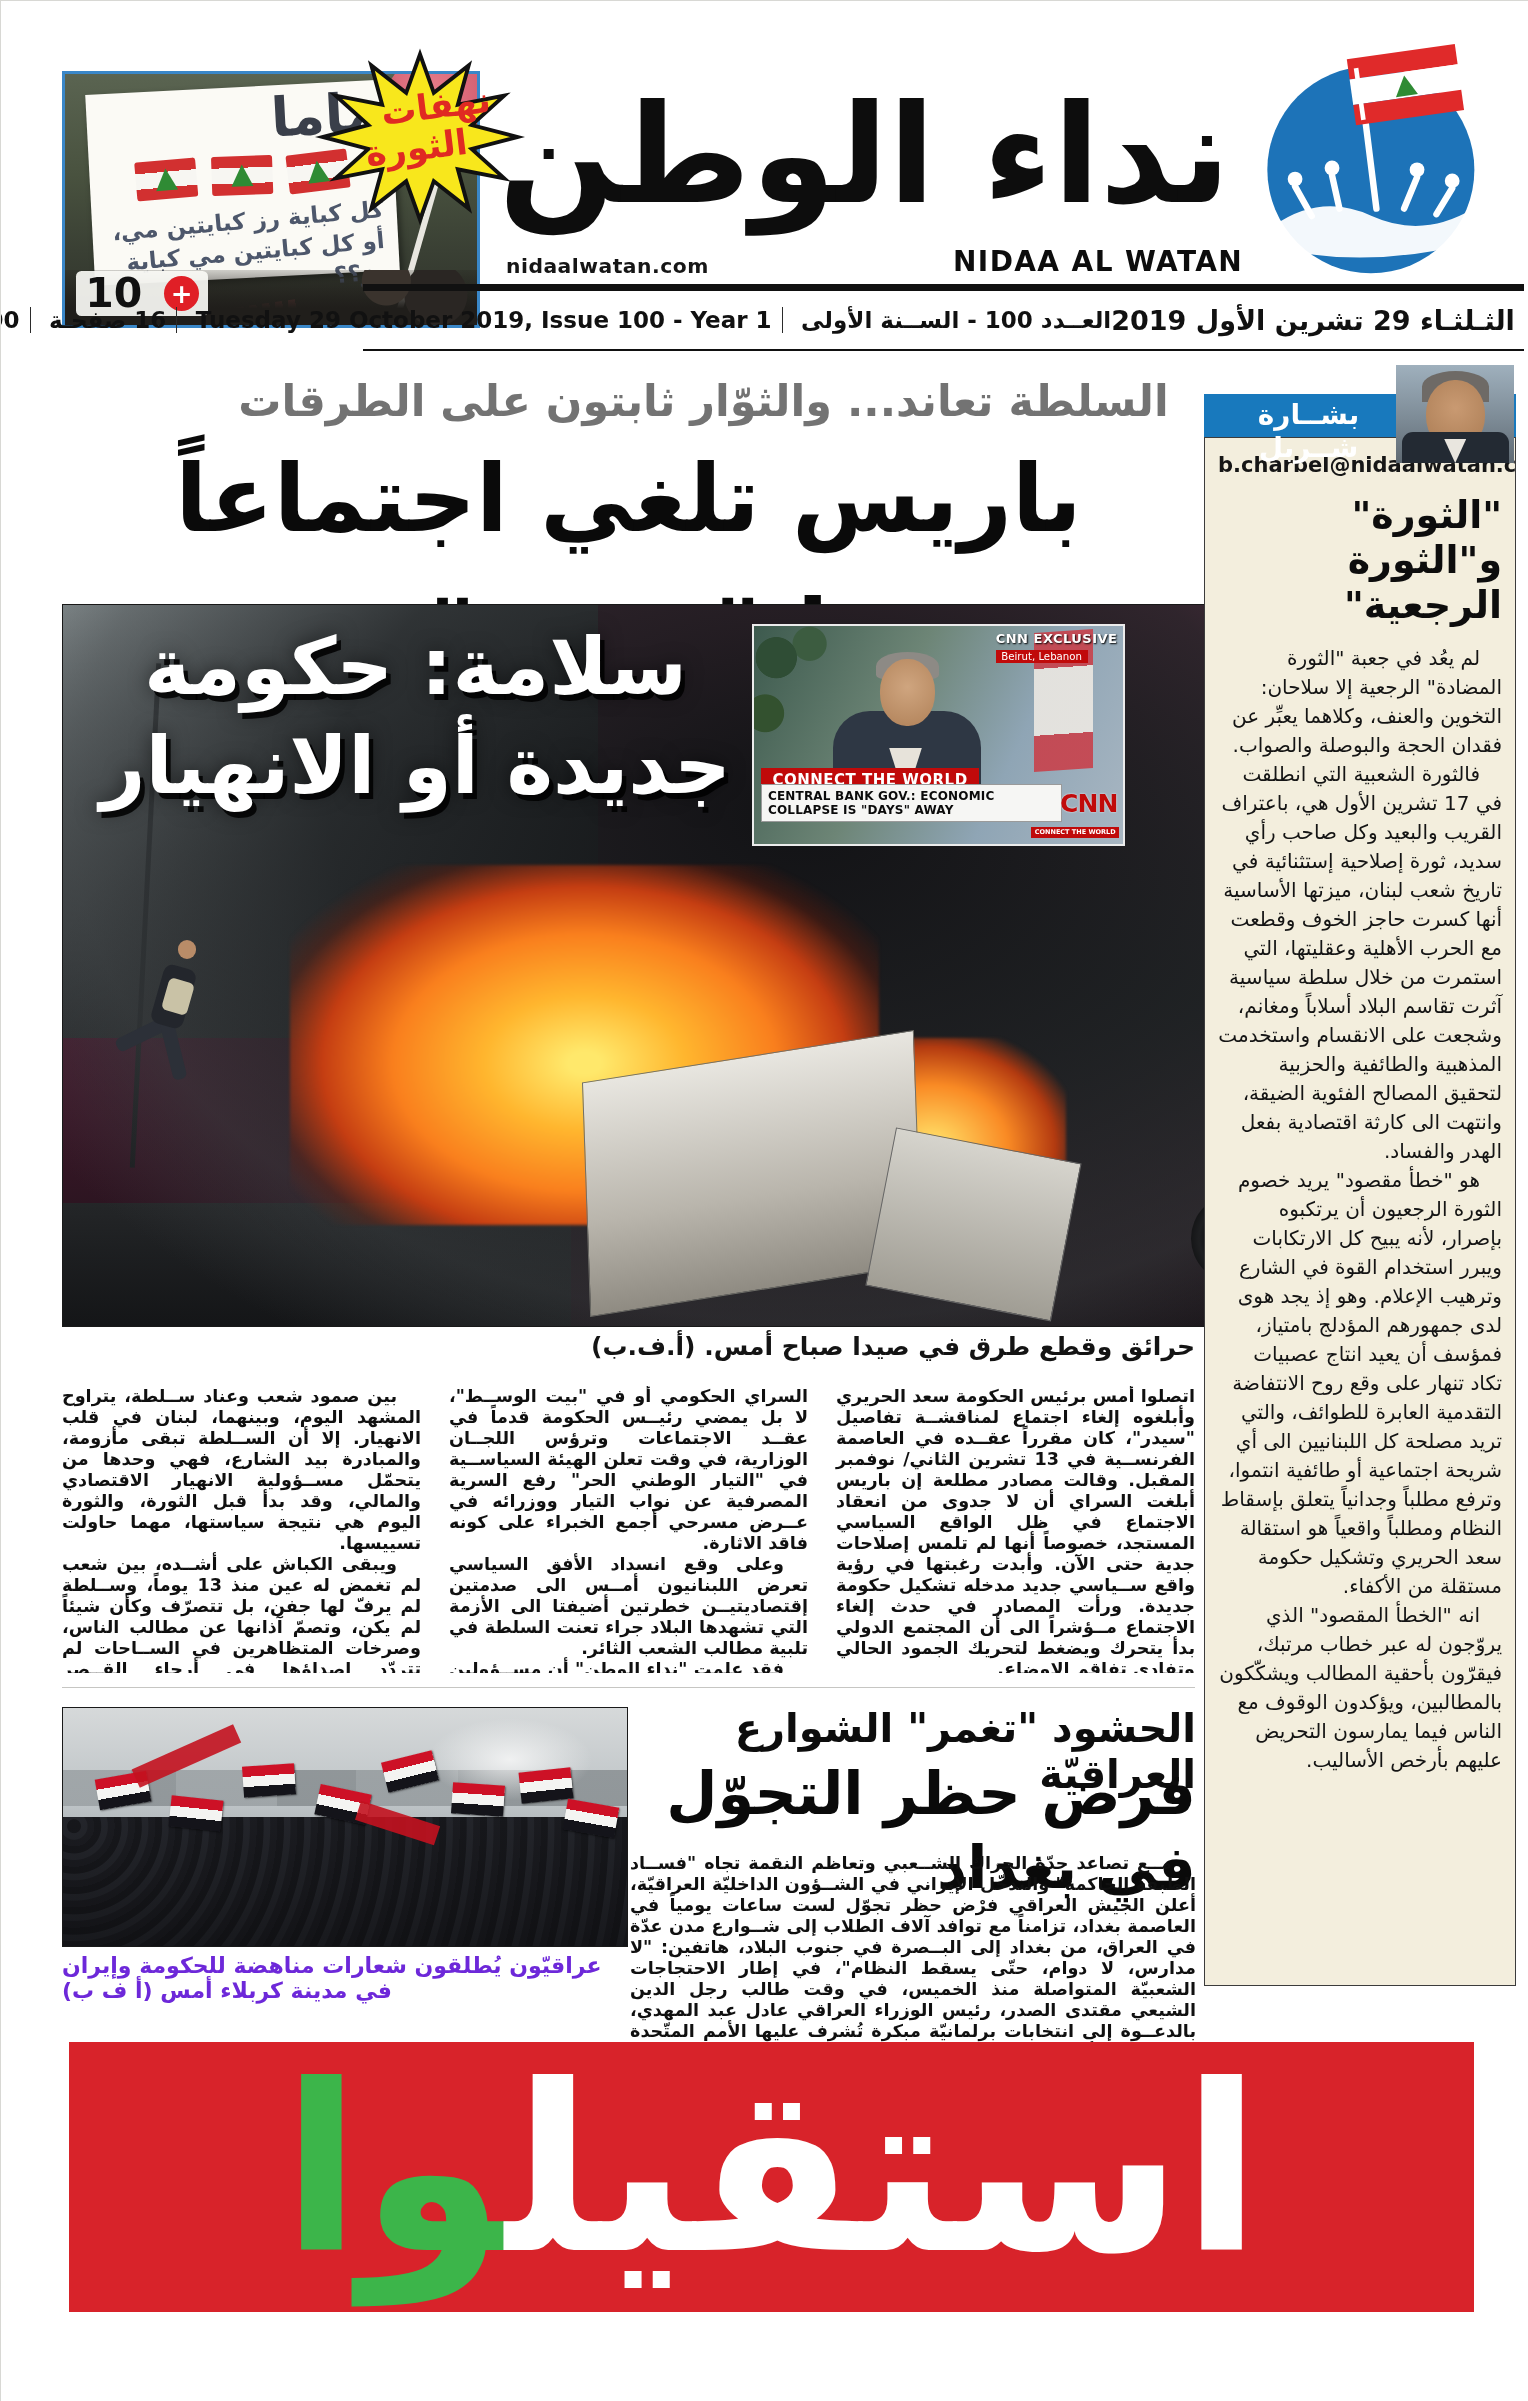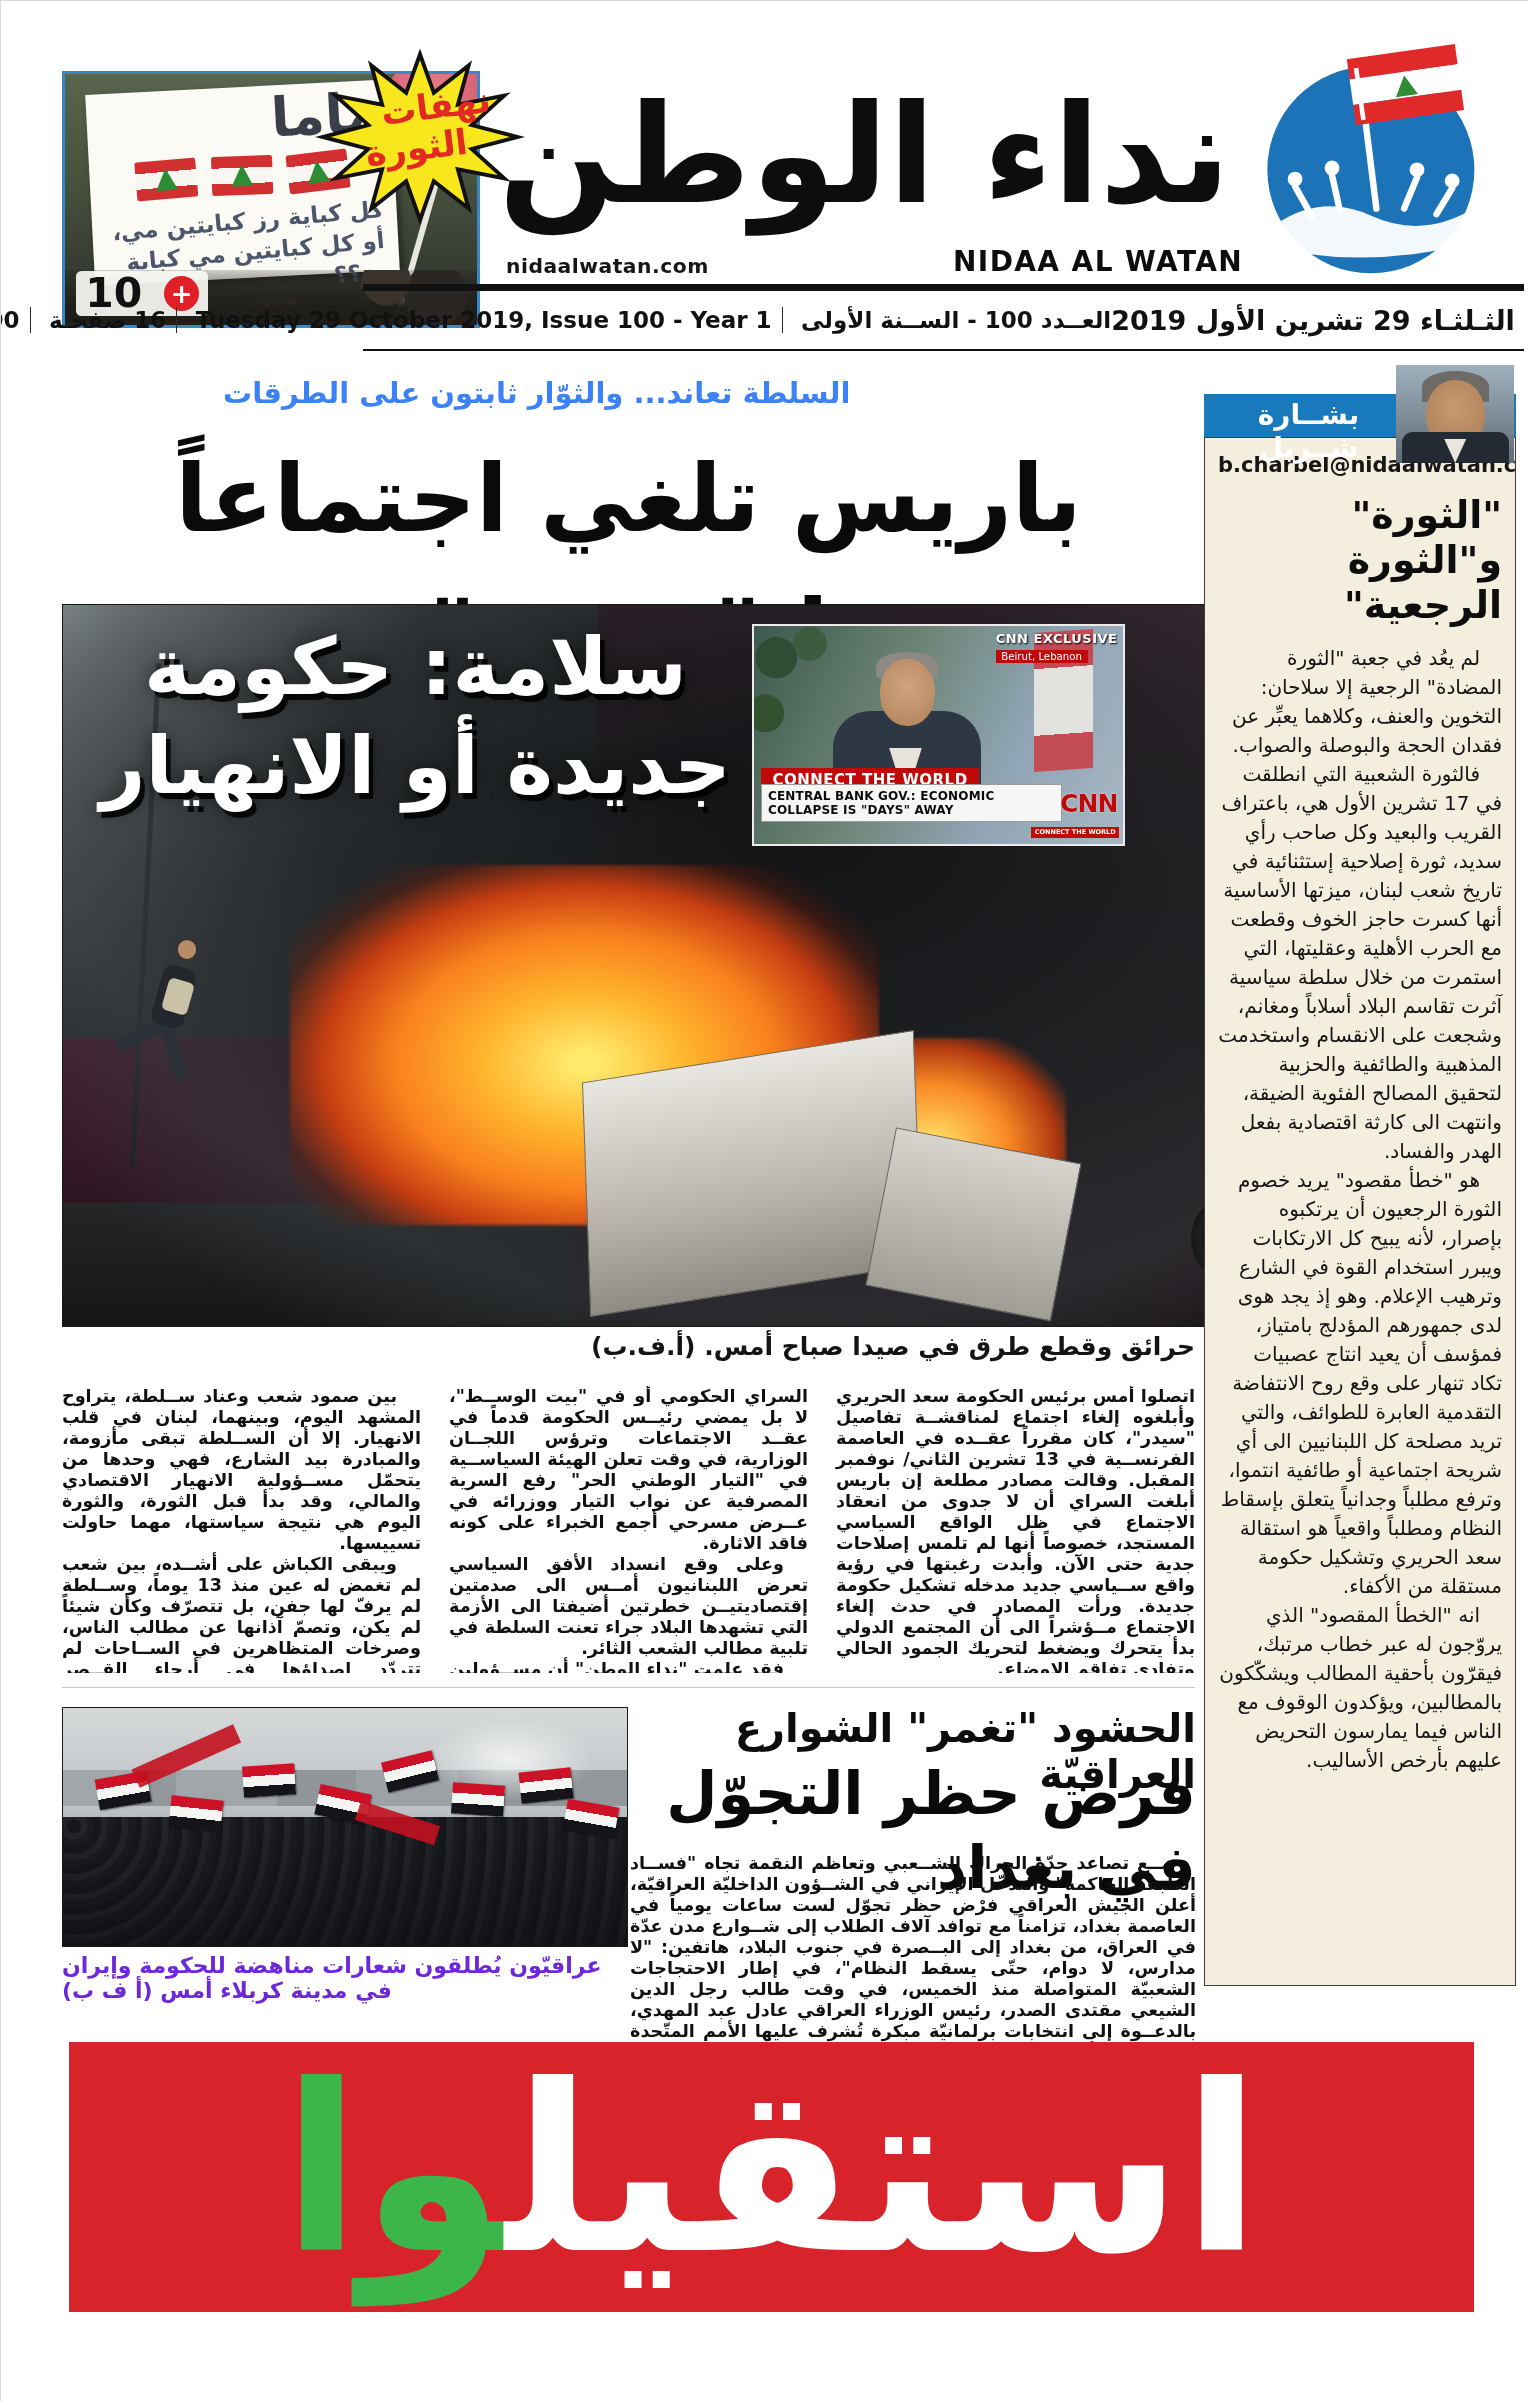--- a/index.html
+++ b/index.html
@@ -34,21 +34,21 @@
 
   .dateline{left:362px;top:283px;width:1161px;height:67px;box-sizing:border-box;border-top:7.4px solid #111;border-bottom:2.8px solid #111;display:flex;direction:rtl;align-items:center;justify-content:space-between;padding:0 9.2px;}
   .dateline .item{white-space:nowrap;color:#111;}
   .d-ar{font-size:27px;font-weight:800;}
   .d-issue{font-size:23px;font-weight:700;}
   .d-en{font-size:23px;font-weight:700;direction:ltr;}
   .d-pg,.d-pr{font-size:23px;font-weight:700;}
   .sep{border-right:1.8px solid #2b2b2b;padding-right:10px;margin-right:18.5px;}
 
   
-  .kicker{left:222px;top:375px;width:961px;font-size:29px;font-weight:800;color:#3b82f6;text-align:left;}
+  .kicker{left:222px;top:375px;width:961px;font-size:43px;font-weight:800;color:#737373;text-align:center;}
   .headline{left:61px;top:431px;width:1133px;font-size:93px;font-weight:900;color:#0a0a0a;text-align:center;letter-spacing:-0.9px;line-height:1.45;}
 
   .photo-main{left:61px;top:603px;width:1339px;height:723px;border:1.8px solid #191919;box-sizing:border-box;overflow:hidden;background:#be185d;}
   .pm-sky{position:absolute;left:0;top:0;width:40%;height:60%;background:linear-gradient(180deg,#b9c4c6,#8b9496 45%,#5c6163);}
   .pm-pole{position:absolute;left:6%;top:8%;width:4.6px;height:70%;background:#34383b;transform:rotate(3deg);}
   .pm-smoke{position:absolute;inset:0;background:radial-gradient(ellipse at 55% 28%,rgba(16,18,20,.97),rgba(33,36,38,.88) 45%,rgba(58,62,64,.55) 70%,transparent 86%),radial-gradient(ellipse at 85% 55%,rgba(12,13,15,.95),transparent 72%),linear-gradient(180deg,rgba(90,95,97,.3),rgba(25,27,29,.7) 58%,rgba(16,17,19,.95));}
   .pm-fire{position:absolute;left:17%;top:36%;width:44%;height:50%;background:radial-gradient(ellipse at 50% 55%,#ffe86b 4%,#ffb62e 24%,#f97f1d 46%,#c43d12 63%,rgba(120,30,8,.35) 76%,transparent 84%);filter:blur(1.8px);}
   .pm-fire2{position:absolute;left:55%;top:60%;width:20%;height:30%;background:radial-gradient(ellipse,#ffd45e 8%,#f98a24 40%,#b33a10 65%,transparent 80%);filter:blur(1.8px);}
   .pm-bin{position:absolute;left:39%;bottom:5%;width:25%;height:32%;background:linear-gradient(180deg,#e8e6e0,#b9b5ac 60%,#8f8b82);transform:rotate(-9deg) skewX(-7deg);border:1.8px solid #70706a;}
   .pm-bin2{position:absolute;left:61%;bottom:3%;width:14%;height:22%;background:linear-gradient(180deg,#d6d4cd,#a09d94);transform:rotate(11deg);border:0.9px solid #666;}

